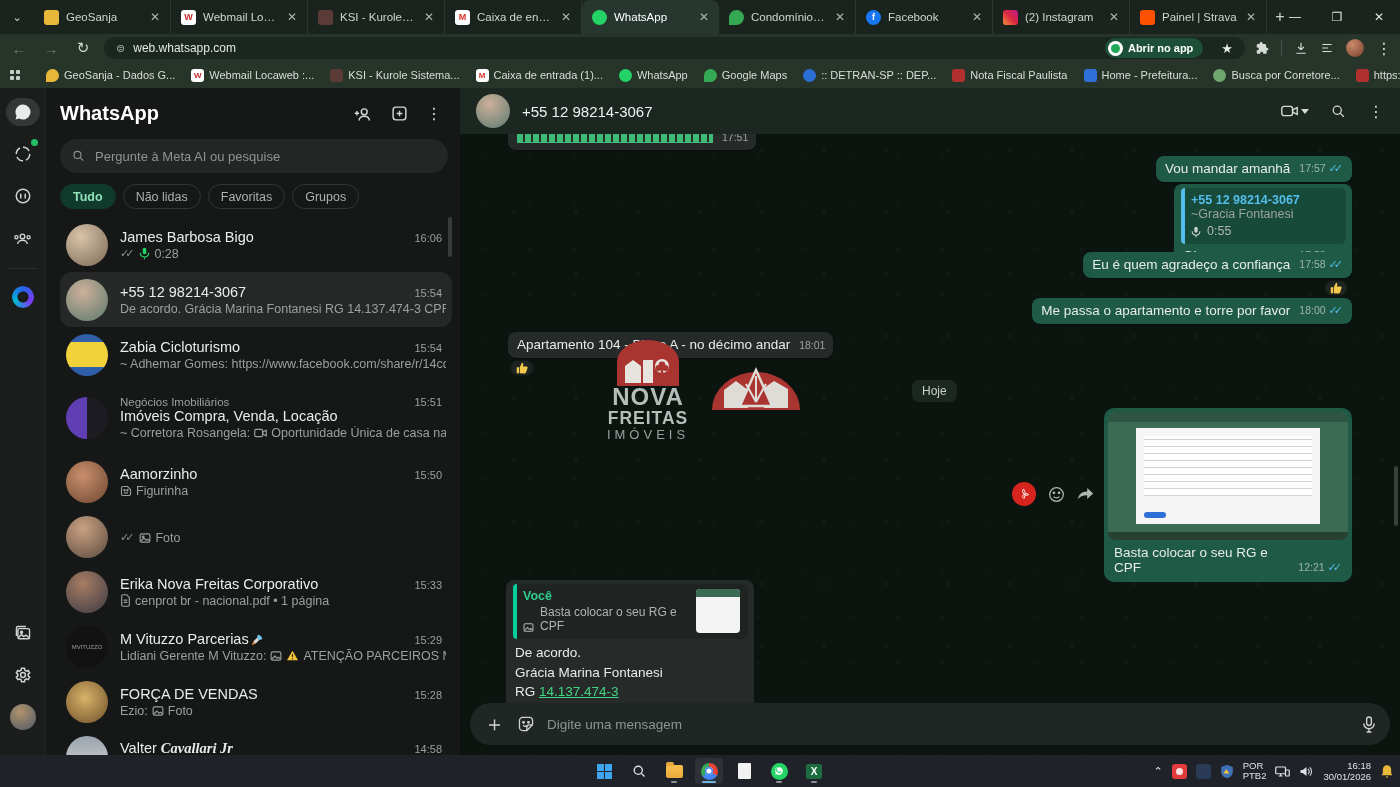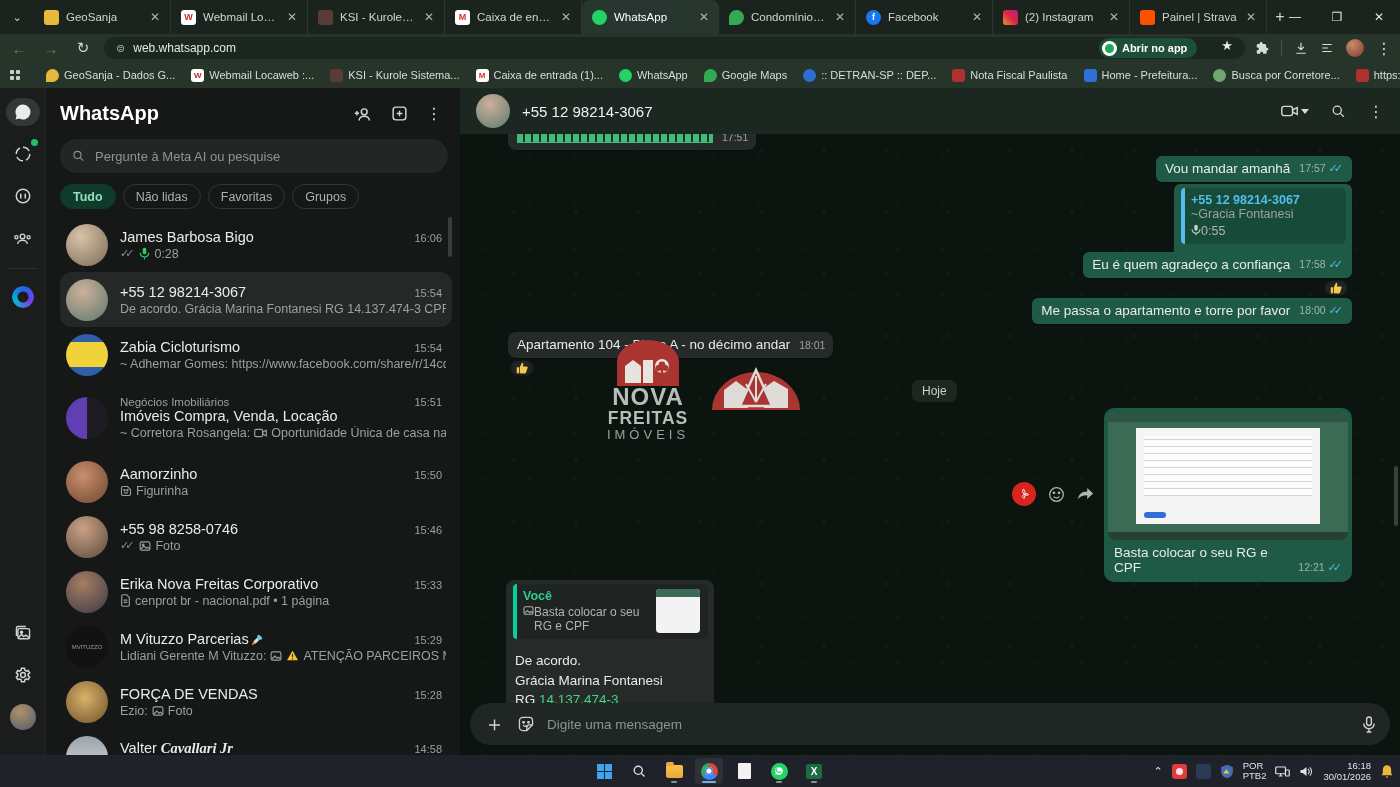--- a/index.html
+++ b/index.html
@@ -80,33 +80,33 @@
   #chatpane .doodle { position:absolute; inset:0; opacity:.55;
      background-image:radial-gradient(#1a241d 1.5px,transparent 1.6px),radial-gradient(#17201a 2px,transparent 2.1px);
      background-size:46px 46px,62px 62px; background-position:0 0,23px 31px; }
   #chat-head { position:absolute; left:0; top:0; width:940px; height:46px; background:#1d2721; display:flex; align-items:center; padding:0 16px; gap:12px; z-index:5; }
   #chat-head .h-avatar { width:34px; height:34px; border-radius:50%; background:radial-gradient(circle at 40% 30%,#cdb09a,#5c7a6e); }
   #chat-title { color:#eef1ef; font-size:15px; }
   #chat-head-ic { margin-left:auto; display:flex; align-items:center; gap:22px; color:#d5dad6; }
 
   #messages { position:absolute; left:0; top:48px; width:940px; height:571px; }
   .bubble { position:absolute; border-radius:8px; padding:5px 8px 6px 9px; font-size:13.5px; color:#e7ece8; max-width:560px; box-shadow:0 1px 1px rgba(0,0,0,.3); }
-  .out { background:#1e5a45;border-radius:6px; }
+  .out { background:#1e5a45; }
   .in  { background:#262a28; }
   .b-line { display:flex; align-items:flex-end; gap:9px; }
   .b-time { font-size:10.5px; color:rgba(231,236,232,.6); white-space:nowrap; padding-bottom:1px; }
-  .quote { border-radius:6px; padding:5px 8px 6px 10px; margin:-1px -2px 12px; position:relative; font-size:12.5px; }
+  .quote { border-radius:6px; padding:5px 8px 6px 10px; margin:-1px -2px 4px; position:relative; font-size:12.5px; }
   .out .quote { background:#184a39; }
   .in .quote { background:#1f2321; }
   .quote::before { content:""; position:absolute; left:0; top:0; bottom:0; width:4px; border-radius:4px 0 0 4px; }
   .quote.cyan::before { background:#53bdeb; } .quote.green::before { background:#06cf9c; }
   .q-name { color:#53bdeb; font-weight:bold; font-size:12.5px; }
   .q-sub { color:#9aa49e; font-weight:normal; }
   .q-green { color:#2ecc8f; font-weight:bold; }
-  .q-row { display:flex; align-items:flex-start; color:#aeb6b1; margin-top:3px; }
+  .q-row { display:flex; align-items:flex-end; gap:6px; color:#aeb6b1; margin-top:3px; }
   .reaction { position:absolute; background:#1f2422; border:1px solid #10170f; border-radius:10px; padding:1px 5px; display:flex; }
   .linkgreen { color:#43d685; text-decoration:underline; }
   #datechip { position:absolute; background:#1d2721; color:#c9d1cc; font-size:12px; padding:4px 10px; border-radius:7px; }
 
   
   #sticker { position:absolute; left:140px; top:204px; width:215px; height:112px; display:flex; gap:14px; }
   .logo-l { width:96px; text-align:center; }
   .logo-l .lg-word1 { color:#b6bcb8; font-weight:bold; font-size:24px; letter-spacing:1px; line-height:.95; font-family:"Liberation Sans",sans-serif; }
   .logo-l .lg-word2 { color:#b6bcb8; font-weight:bold; font-size:17.5px; letter-spacing:1px; line-height:1.05; }
   .logo-l .lg-word3 { color:#9aa09c; font-size:13px; letter-spacing:4px; }
@@ -118,21 +118,21 @@
   .shot .s-page { position:absolute; left:28px; top:16px; width:184px; height:96px; background:#f4f5f4; }
   .shot .s-lines { position:absolute; left:8px; top:8px; right:8px; height:60px;
       background:repeating-linear-gradient(#fff 0 3px,#c9ccc9 3px 4px,#fff 4px 7px); opacity:.8; }
   .shot .s-btn { position:absolute; left:8px; bottom:6px; width:22px; height:6px; background:#2f6fd8; border-radius:3px; }
   .shot .s-bar { position:absolute; left:0; bottom:0; right:0; height:8px; background:#27402f; }
   .img-caption { display:flex; align-items:flex-end; gap:9px; padding:5px 5px 3px 6px; color:#e7ece8; font-size:13.5px; }
   #hovertools { position:absolute; right:306px; top:346px; display:flex; align-items:center; gap:12px; }
   .pdfball { width:24px; height:24px; border-radius:50%; background:#d7241c; display:flex; align-items:center; justify-content:center; }
 
   
-  #deacordo { position:absolute; left:46px; top:444px; width:208px; }
+  #deacordo { position:absolute; left:46px; top:444px; width:248px; }
   .q-thumb { width:44px; height:44px; background:#f2f3f2; border-radius:4px; flex:0 0 44px; position:relative; overflow:hidden; }
   .q-thumb::before { content:""; position:absolute; left:0; top:0; right:0; height:8px; background:#3c6b55; }
   .multiline { line-height:1.45; }
 
   
   #cutmsg { position:absolute; left:48px; top:-10px; }
   .redlink { display:inline-block; width:196px; height:9px; border-bottom:1px solid #43d685;
      background:repeating-linear-gradient(90deg,#43d685 0 6px,transparent 6px 8px); opacity:.85; margin-bottom:1px; }
 
   
@@ -228,21 +228,21 @@
     </div>
   </div>
 
   <div id="navrow">
     <span class="navbtn dim">←</span>
     <span class="navbtn dim">→</span>
     <span class="navbtn">↻</span>
     <div id="urlbox">
       <span class="siteinfo">⊜</span>
       <span>web.whatsapp.com</span>
-      <span style="margin-left:auto;display:flex;gap:24px">
+      <span style="margin-left:auto;display:flex;align-items:center;gap:18px">
         <span id="openapp">
           <span class="oa-ic"></span>
           <span>Abrir no app</span>
         </span>
         <span class="urlstar">★</span>
       </span>
     </div>
     <div class="navright">
       <span>
         <svg width="14" height="14" viewBox="0 0 24 24" fill="#d6dcd6">
@@ -495,24 +495,20 @@
                 </svg>
               </span>
             <span>Figurinha</span>
             </span>
         </span>
       </div>
 
       <div class="chat-item">
         <span class="c-avatar" style="background:radial-gradient(circle at 40% 30%,#caa283,#5b4a3e)"></span>
         <span class="c-body">
-          <span class="c-row1">
-              <span class="c-name">+55 98 8258-0746</span>
-              <span class="c-time">15:46</span>
-            </span>
           <span class="c-preview">
               <span class="ticks">✓✓</span>
             <span class="pv-ic">
                 <svg width="12" height="12" viewBox="0 0 16 16" fill="none" stroke="#98a29c" stroke-width="1.5">
                   <rect x="1.5" y="2.5" width="13" height="11" rx="2"></rect>
                   <circle cx="5.5" cy="6.5" r="1.2"></circle>
                   <path d="M2.5 12l4-4 3 3 2-1.5 2.5 2.5"></path>
                 </svg>
               </span>
             <span>Foto</span>

